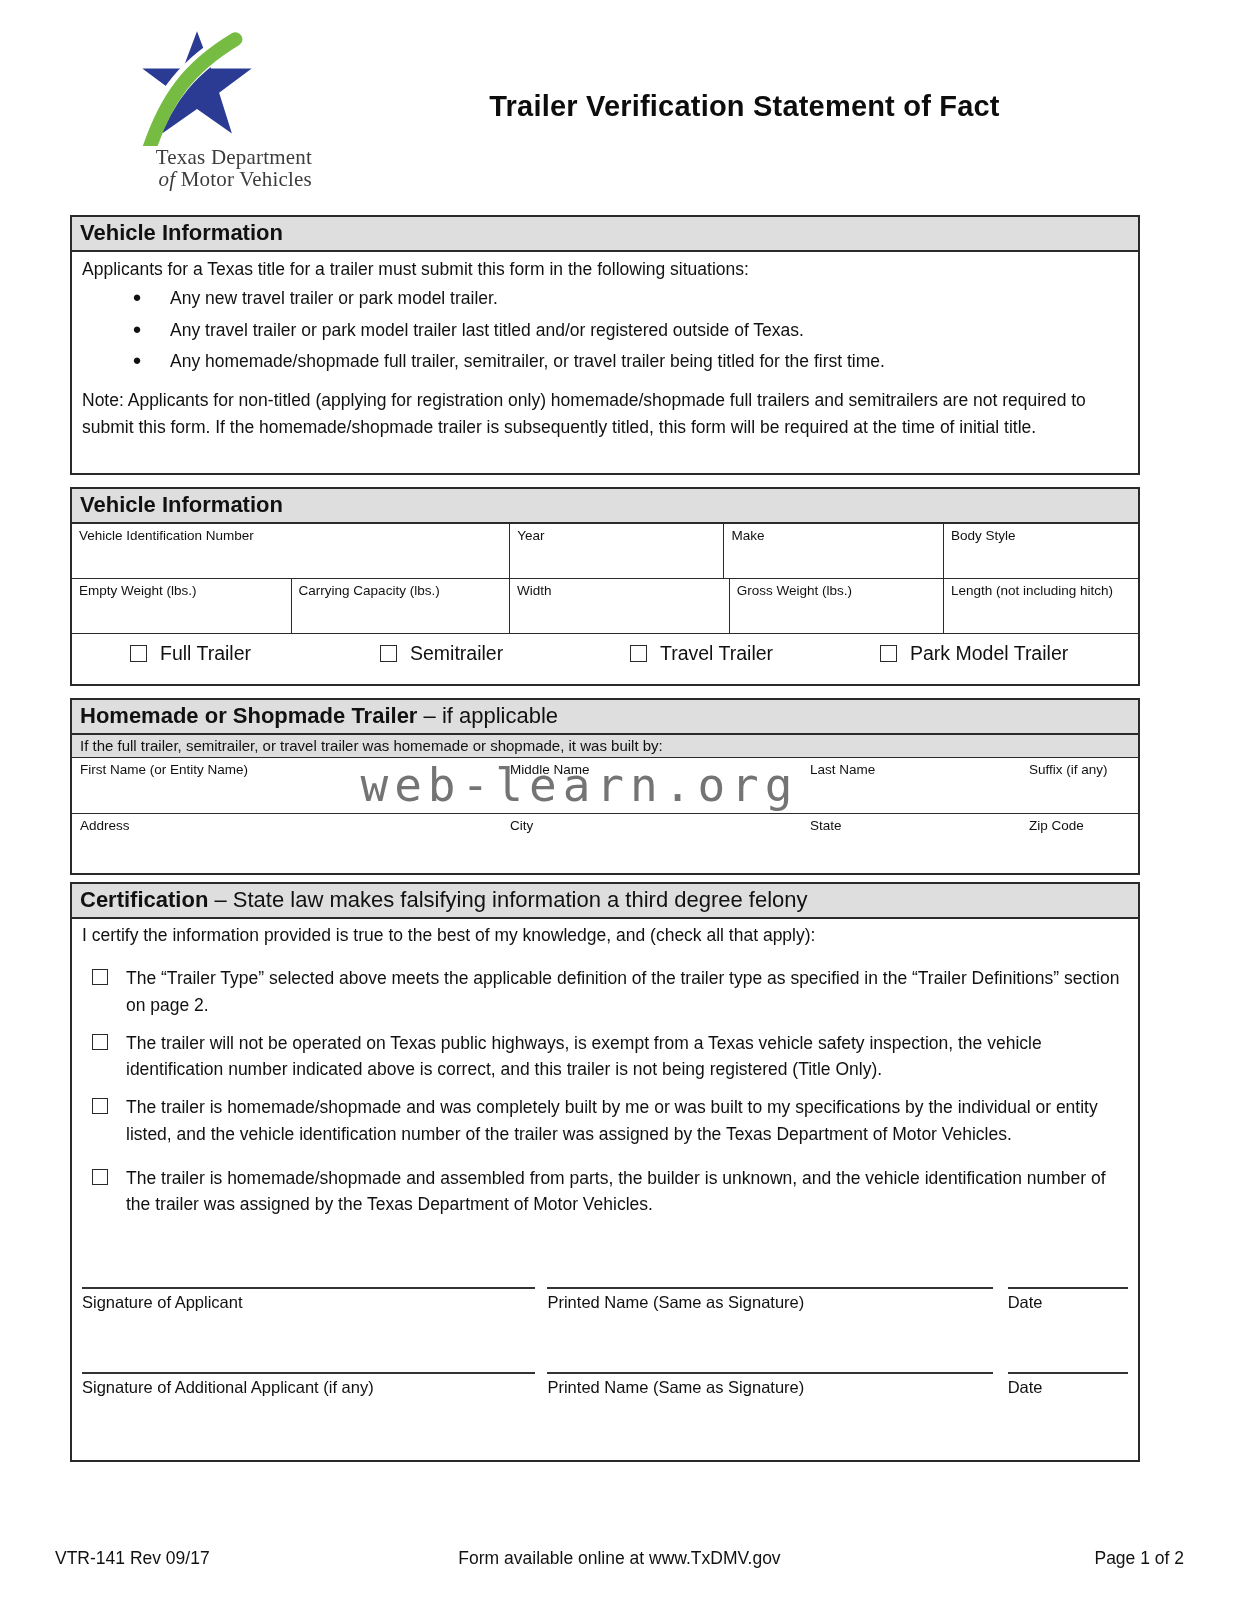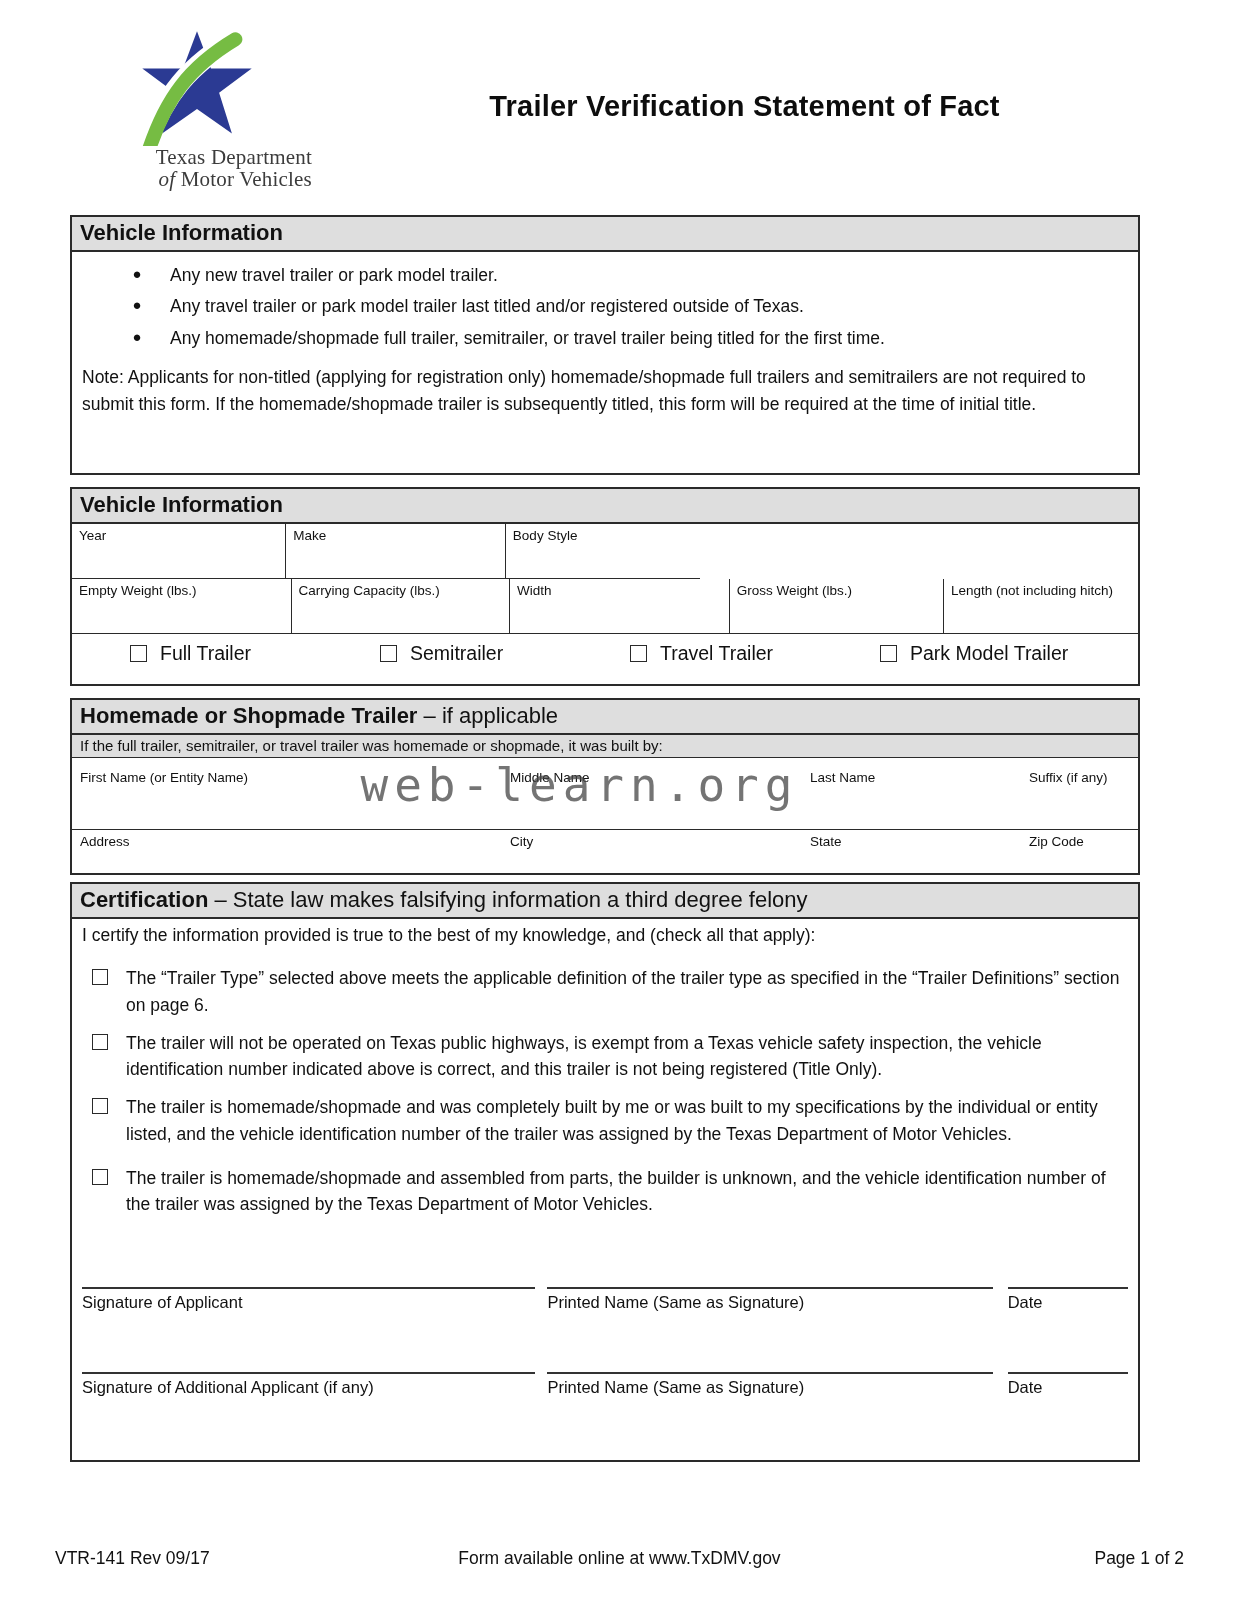--- a/index.html
+++ b/index.html
@@ -51,21 +51,21 @@
   .w-vin { width: 41.1%; } .w-year { width: 20.1%; } .w-make { width: 20.6%; } .w-body { width: 18.2%; }
   .w-ew { width: 20.6%; } .w-cc { width: 20.5%; } .w-gw { width: 20.1%; } .w-wd { width: 20.6%; } .w-ln { width: 18.2%; }
   .ttype-label { padding: 3px 7px 0 7px; font-size: 13.5px; }
   .ttype-row { display: flex; padding: 8px 0 0 58px; }
   .tt-item { display: flex; align-items: center; width: 250px; font-size: 19.5px; }
   .tt-item:last-child { width: auto; }
   .cbox { display: inline-block; width: 17px; height: 17px; border: 1.6px solid #2a2a2a; background: #fff; margin-right: 13px; flex: 0 0 auto; }
 
   
   .sub-bar { background: #dedede; border-bottom: 1.5px solid #2a2a2a; padding: 2px 8px 3px 8px; font-size: 15px; }
-  .field-row { position: relative; height: 55px; font-size: 13.5px; margin-top: 8px; }
+  .field-row { position: relative; height: 55px; font-size: 13.5px; }
   .field-row.addr { border-top: 1.5px solid #2a2a2a; height: 60px; }
   .flabel { position: absolute; top: 4px; white-space: nowrap; }
   .f1 { left: 8px; } .f2 { left: 438px; } .f3 { left: 738px; } .f4 { left: 957px; }
 
   
   .cert-body { padding: 5px 10px 0 10px; font-size: 17.5px; line-height: 1.32; }
   .cert-lead { margin-bottom: 18px; }
   .cert-item { display: flex; margin-bottom: 12px; }
   .cert-item .cbox { width: 16px; height: 16px; margin: 4px 18px 0 10px; }
   .cert-item .ctext { line-height: 1.5; }
@@ -104,20 +104,21 @@
     <div class="logo-text">
       <div>Texas Department</div>
       <div><span class="it">of</span><span> Motor Vehicles</span></div>
     </div>
   </div>
   <div class="doc-title">Trailer Verification Statement of Fact</div>
 
   <div class="box" id="box-intro">
     <div class="sec-head"><b>Vehicle Information</b></div>
     <div class="intro-body">
+      <div>Applicants for a Texas title for a trailer must submit this form in the following situations:</div>
       <div class="bullets">
         <div class="bullet-row">
           <span class="bullet-dot">●</span>
           <span>Any new travel trailer or park model trailer.</span>
         </div>
         <div class="bullet-row">
           <span class="bullet-dot">●</span>
           <span>Any travel trailer or park model trailer last titled and/or registered outside of Texas.</span>
         </div>
         <div class="bullet-row">
@@ -125,20 +126,21 @@
           <span>Any homemade/shopmade full trailer, semitrailer, or travel trailer being titled for the first time.</span>
         </div>
       </div>
       <div class="note">Note: Applicants for non-titled (applying for registration only) homemade/shopmade full trailers and semitrailers are not required to submit this form.  If the homemade/shopmade trailer is subsequently titled, this form will be required at the time of initial title.</div>
     </div>
   </div>
 
   <div class="box" id="box-vehicle">
     <div class="sec-head"><b>Vehicle Information</b></div>
     <div class="vrow vrow-1">
+      <div class="vcell w-vin">Vehicle Identification Number</div>
       <div class="vcell w-year">Year</div>
       <div class="vcell w-make">Make</div>
       <div class="vcell w-body">Body Style</div>
     </div>
     <div class="vrow vrow-2">
       <div class="vcell w-ew">Empty Weight (lbs.)</div>
       <div class="vcell w-cc">Carrying Capacity (lbs.)</div>
       <div class="vcell w-wd">Width</div>
       <div class="vcell w-gw">Gross Weight (lbs.)</div>
       <div class="vcell w-ln">Length (not including hitch)</div>
@@ -180,21 +182,21 @@
     </div>
   </div>
 
   <div class="box" id="box-cert">
     <div class="sec-head"><b>Certification</b><span> – State law makes falsifying information a third degree felony</span></div>
     <div class="cert-body">
       <div class="cert-lead">I certify the information provided is true to the best of my knowledge, and (check all that apply):</div>
 
       <div class="cert-item">
         <span class="cbox"></span>
-        <span class="ctext">The “Trailer Type” selected above meets the applicable definition of the trailer type as specified in the “Trailer Definitions” section on page 6.</span>
+        <span class="ctext">The “Trailer Type” selected above meets the applicable definition of the trailer type as specified in the “Trailer Definitions” section on page 2.</span>
       </div>
       <div class="cert-item">
         <span class="cbox"></span>
         <span class="ctext">The trailer will not be operated on Texas public highways, is exempt from a Texas vehicle safety inspection, the vehicle identification number indicated above is correct, and this trailer is not being registered (Title Only).</span>
       </div>
       <div class="cert-item">
         <span class="cbox"></span>
         <span class="ctext">The trailer is homemade/shopmade and was completely built by me or was built to my specifications by the individual or entity listed, and the vehicle identification number of the trailer was assigned by the Texas Department of Motor Vehicles.</span>
       </div>
       <div class="cert-item" style="margin-top:18px;">

